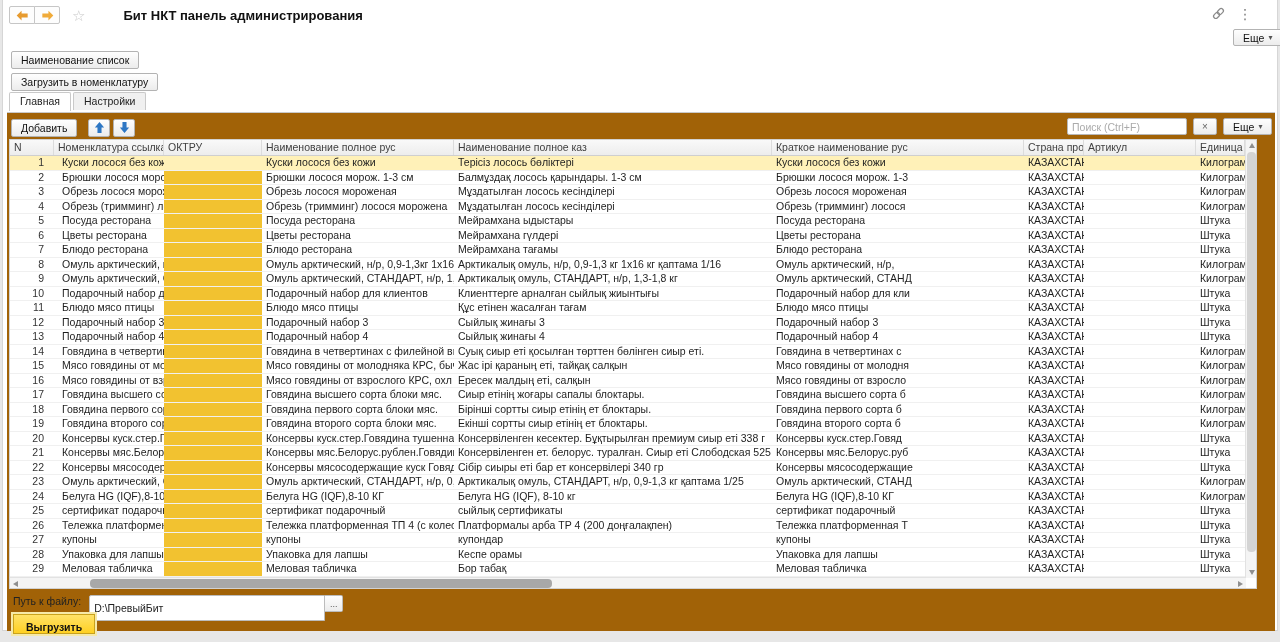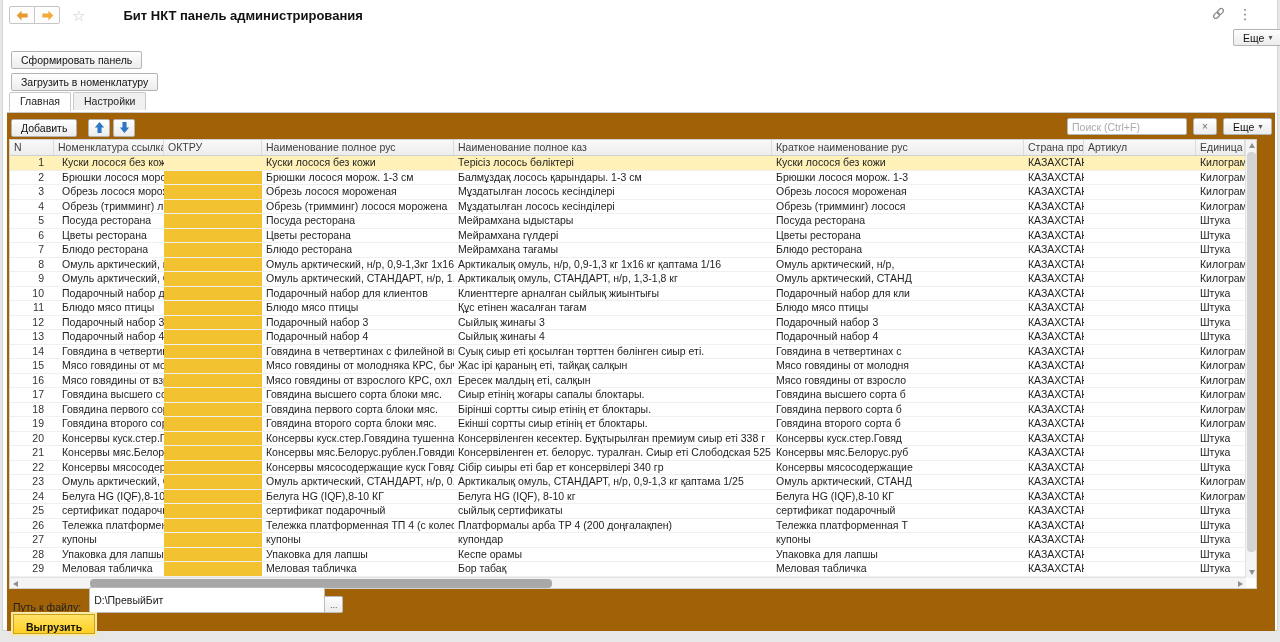--- a/index.html
+++ b/index.html
@@ -95,21 +95,21 @@
   .vthumb { position:absolute; left:1px; top:12px; width:9px; height:400px; background:#d4d4d4; border-radius:4px; }
   .hscroll { position:absolute; left:0; bottom:0; width:1236px; height:11px; background:#f4f4f4; border-top:1px solid #e2e2e2; }
   .hthumb { position:absolute; left:80px; top:1px; width:462px; height:9px; background:#a8a8a8; border-radius:4px; }
   .sbtn { position:absolute; width:11px; height:11px; display:flex; align-items:center; justify-content:center; cursor:pointer; }
   .tri { width:0; height:0; }
   .tri.up    { border-left:3.5px solid transparent; border-right:3.5px solid transparent; border-bottom:5px solid #8f8f8f; }
   .tri.down  { border-left:3.5px solid transparent; border-right:3.5px solid transparent; border-top:5px solid #8f8f8f; }
   .tri.left  { border-top:3.5px solid transparent; border-bottom:3.5px solid transparent; border-right:5px solid #8f8f8f; }
   .tri.right { border-top:3.5px solid transparent; border-bottom:3.5px solid transparent; border-left:5px solid #8f8f8f; }
   
-  .path-row { position:absolute; left:6px; top:482px; height:18px; display:flex; align-items:flex-end; }
+  .path-row { position:absolute; left:6px; top:482px; height:18px; display:flex; align-items:flex-start; }
   .path-label { font-size:10.5px; color:#222; margin-right:8px; }
   .path-input {
     width:236px; height:17px; border:1px solid #bcbcbc; border-radius:2px 0 0 2px;
     font-size:10.5px; padding:12px 4px; color:#222; font-family:"Liberation Sans",sans-serif;
   }
   .browse-btn {
     width:18px; height:17px; border:1px solid #bcbcbc; border-left:none; border-radius:0 2px 2px 0;
     background:linear-gradient(#fdfdfd,#ececec); font-size:9px; color:#555;
     display:flex; align-items:center; justify-content:center; cursor:pointer;
   }
@@ -157,21 +157,21 @@
     </span>
     <span class="kebab">⋮</span>
   </div>
 
   <div class="btn more-top">
     <span>Еще</span>
     <span class="caret">▾</span>
   </div>
 
   <div class="btn cmd1">
-    <span>Сформировать панель</span>
+    <span>Наименование список</span>
   </div>
   <div class="btn cmd2">
     <span>Загрузить в номенклатуру</span>
   </div>
 
   <div class="tabs">
     <div class="tab active">
       <span>Главная</span>
     </div>
     <div class="tab">

